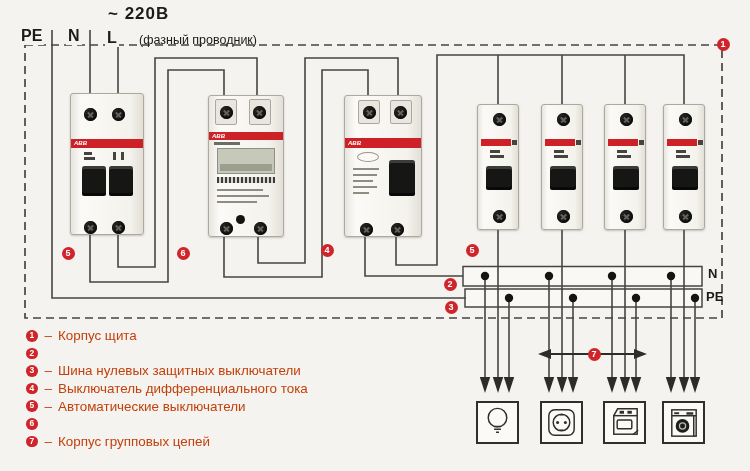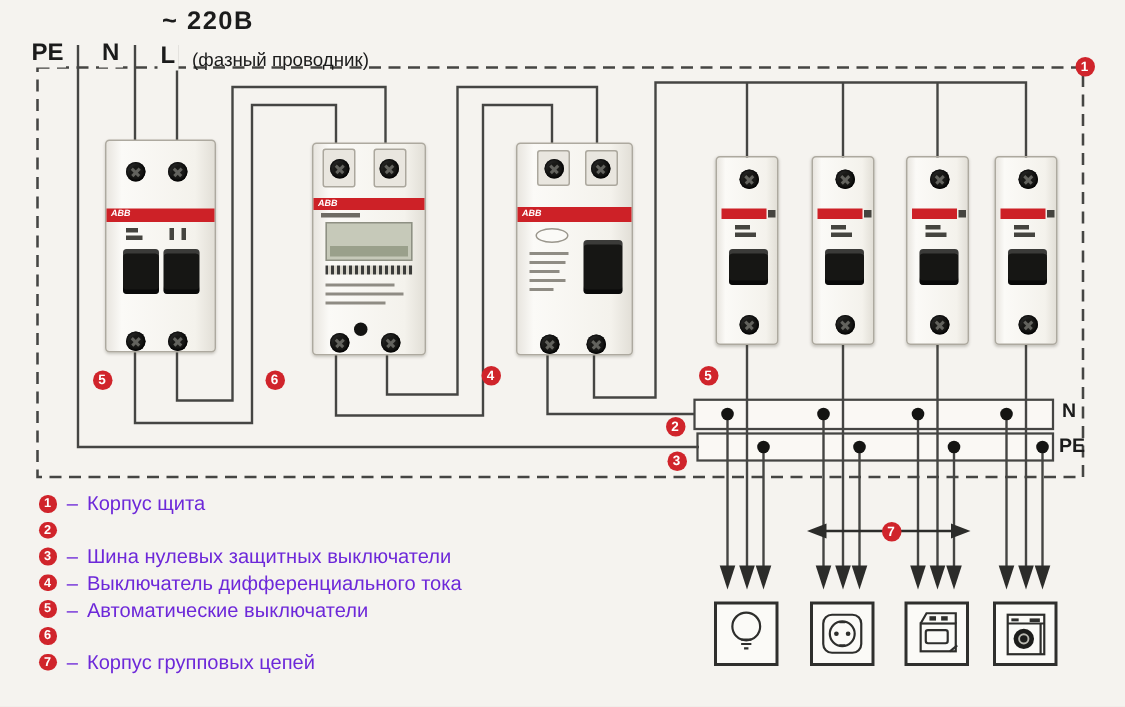--- a/index.html
+++ b/index.html
@@ -8,21 +8,21 @@
   #stage *{box-sizing:border-box;}
 
   svg.wires{position:absolute;left:0;top:0;z-index:1;}
 
   
   .lbl{position:absolute;color:#1b1b1b;background:#f5f3ef;padding:0 2px;z-index:3;white-space:nowrap;}
   .voltage{left:78px;top:4px;font-size:17px;font-weight:bold;letter-spacing:1px;margin-left:28px;}
   .lbl-pe{left:19px;top:27px;font-size:16px;font-weight:bold;}
   .lbl-n{left:66px;top:27px;font-size:16px;font-weight:bold;}
   .lbl-l{left:105px;top:29px;font-size:16px;font-weight:bold;}
-  .lbl-lnote{left:126px;top:33px;font-size:12.5px;background:transparent;}
+  .lbl-lnote{left:137px;top:33px;font-size:12.5px;background:transparent;}
   .lbl-busn{left:706px;top:266px;font-size:13px;font-weight:bold;background:transparent;}
   .lbl-buspe{left:704px;top:289px;font-size:13px;font-weight:bold;background:transparent;}
 
   
   .marker{position:absolute;width:13px;height:13px;border-radius:50%;background:#d0242b;
           color:#fff;font-size:9px;font-weight:bold;text-align:center;line-height:13px;z-index:5;}
 
   
   .device{position:absolute;z-index:2;border:1px solid #ada99f;border-radius:3px;
           background:linear-gradient(90deg,#e8e5df,#fbfaf7 14%,#f4f2ec 82%,#e2dfd7);
@@ -48,21 +48,21 @@
   
   .appliance{position:absolute;top:401px;width:43px;height:43px;background:#fbfaf7;
              border:2px solid #2f2f2d;z-index:2;}
   .appliance svg{display:block;margin:0 auto;}
 
   
   .legend{position:absolute;left:26px;top:327px;z-index:3;}
   .legend-row{display:flex;align-items:center;height:17.6px;}
   .legend-badge{flex:0 0 auto;width:11.5px;height:11.5px;border-radius:50%;background:#d0242b;
           color:#fff;font-size:8.5px;font-weight:bold;text-align:center;line-height:11.5px;}
-  .legend-text{margin-left:7px;font-size:13.4px;color:#6d28d9;white-space:nowrap;}
+  .legend-text{margin-left:7px;font-size:13.4px;color:#c2410c;white-space:nowrap;}
   .legend-text .dash{margin-right:6px;}
 </style>
 </head>
 <body>
 
 <div id="stage">
 
   <svg class="wires" width="750" height="471" viewBox="0 0 750 471">
     <g>
       <rect x="25" y="45" width="697" height="273" fill="none" stroke="#454543" stroke-width="1.7" stroke-dasharray="8 5"></rect>

